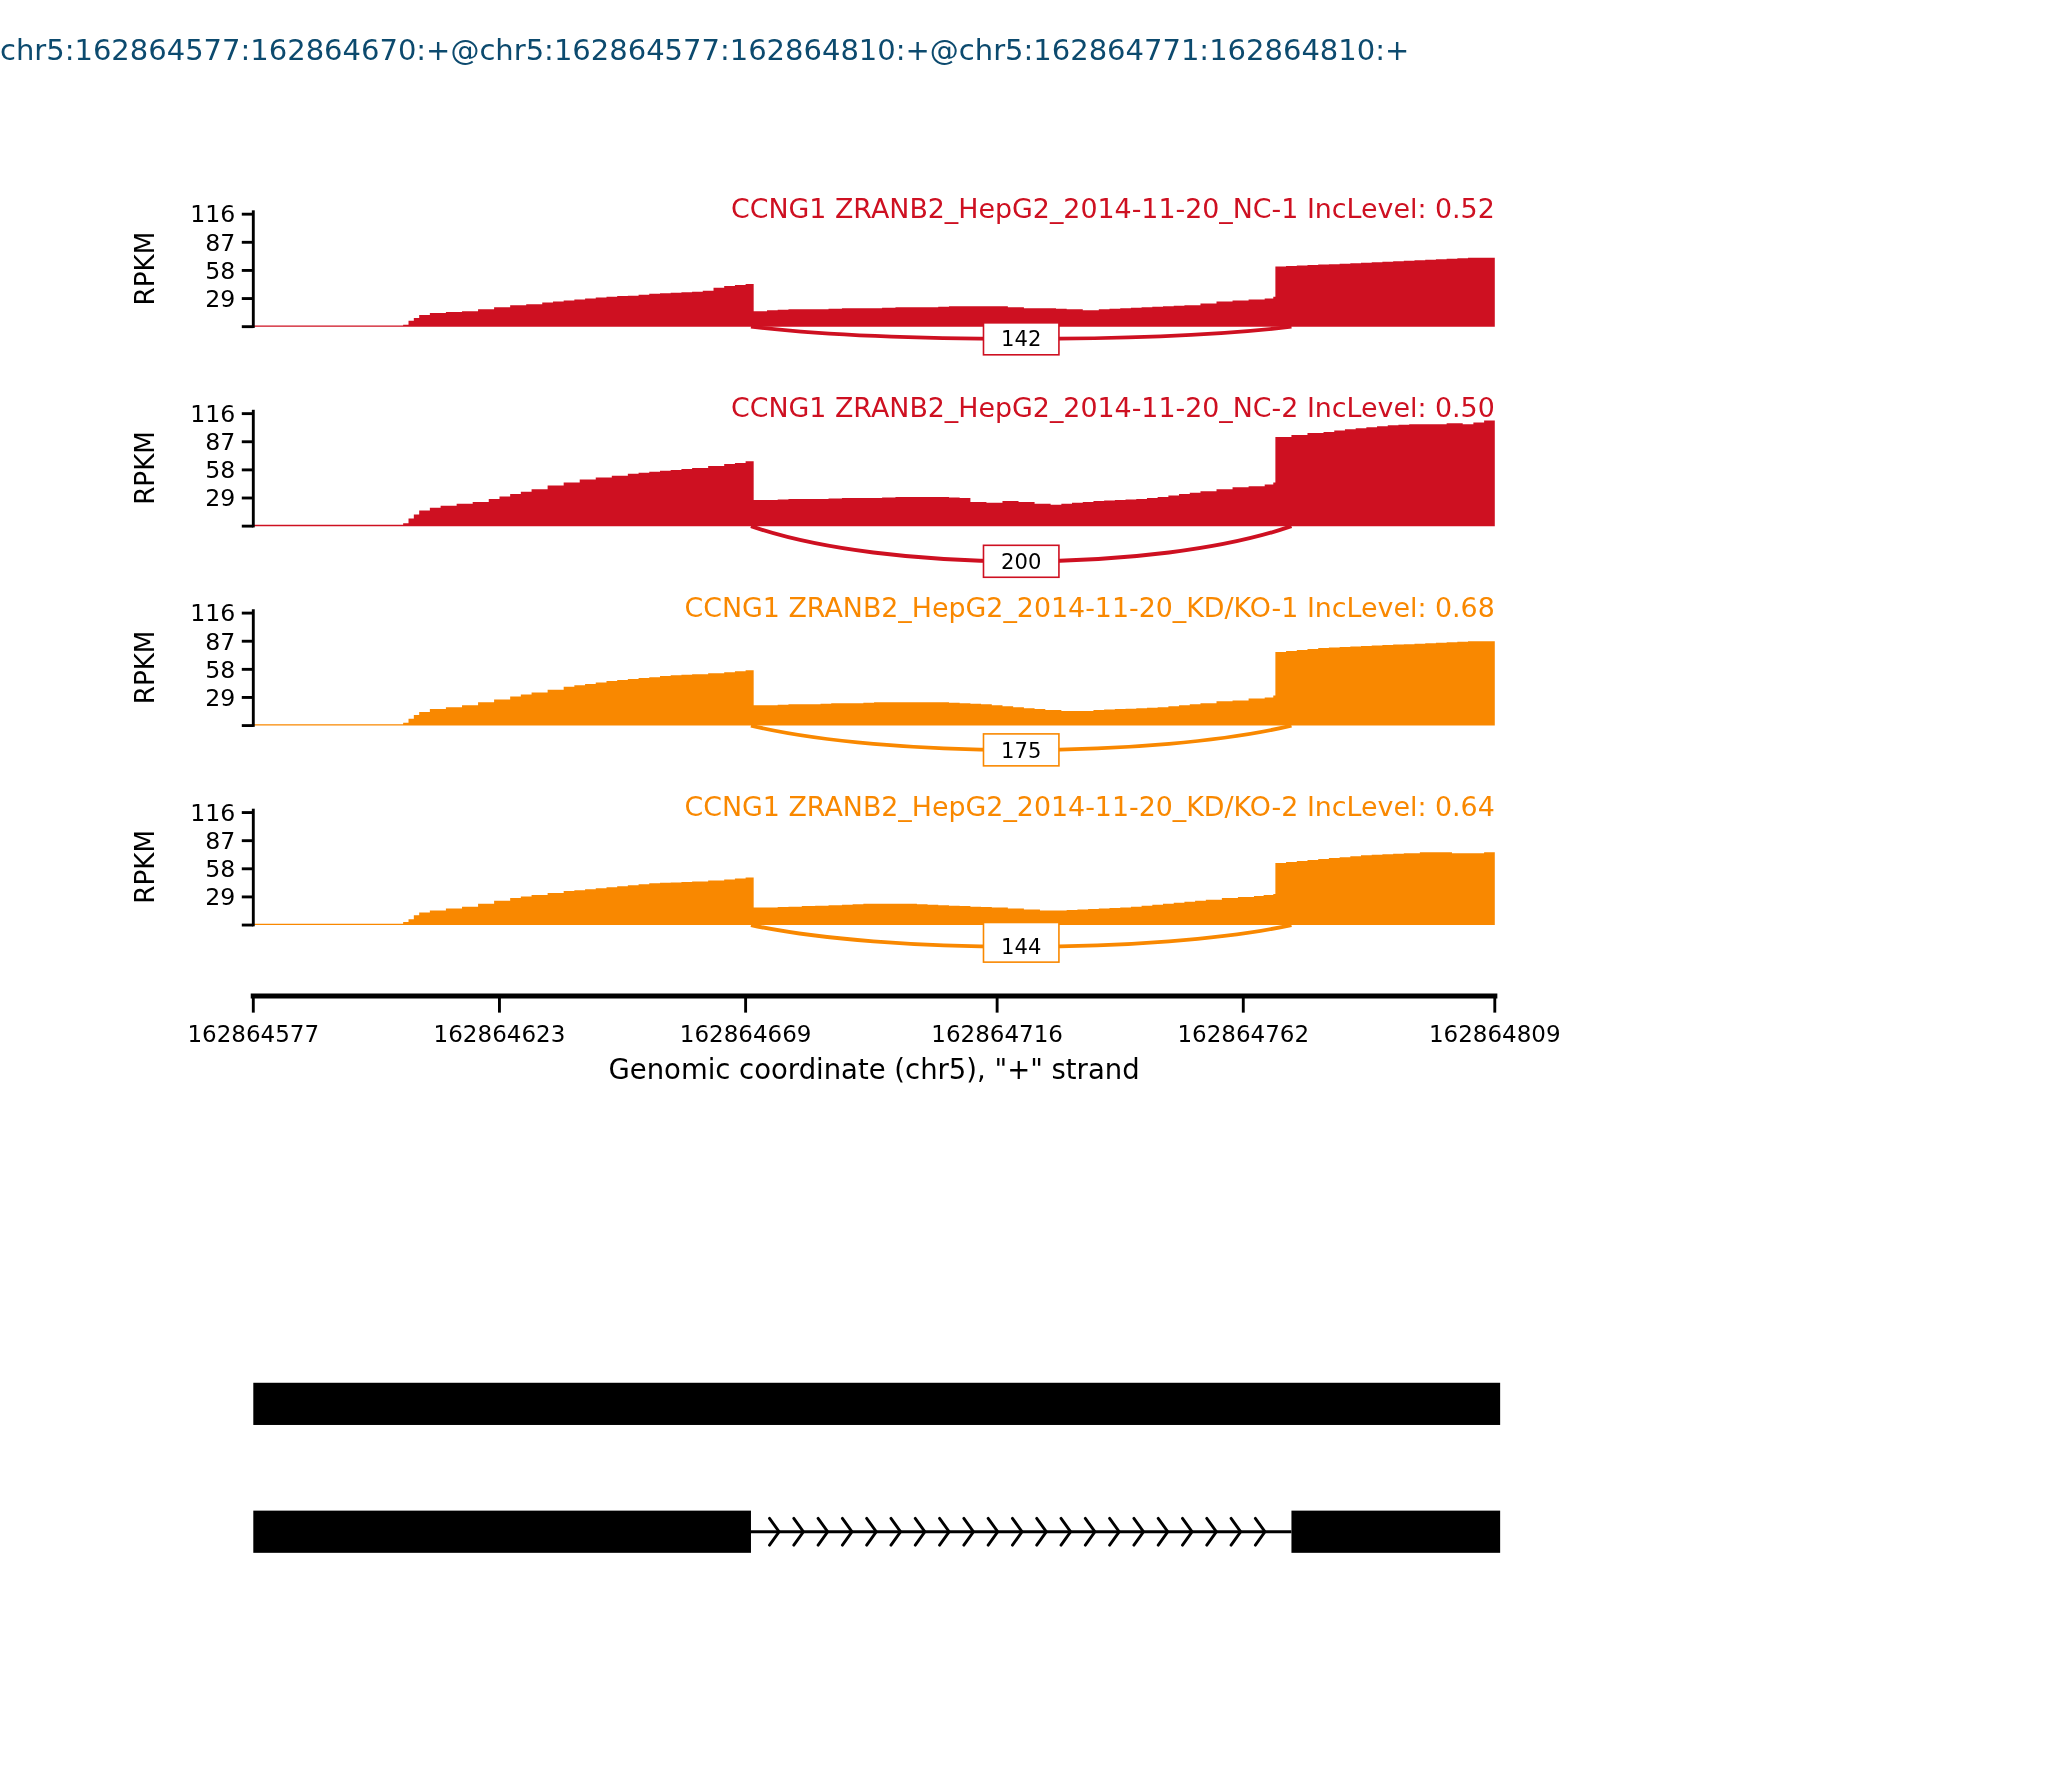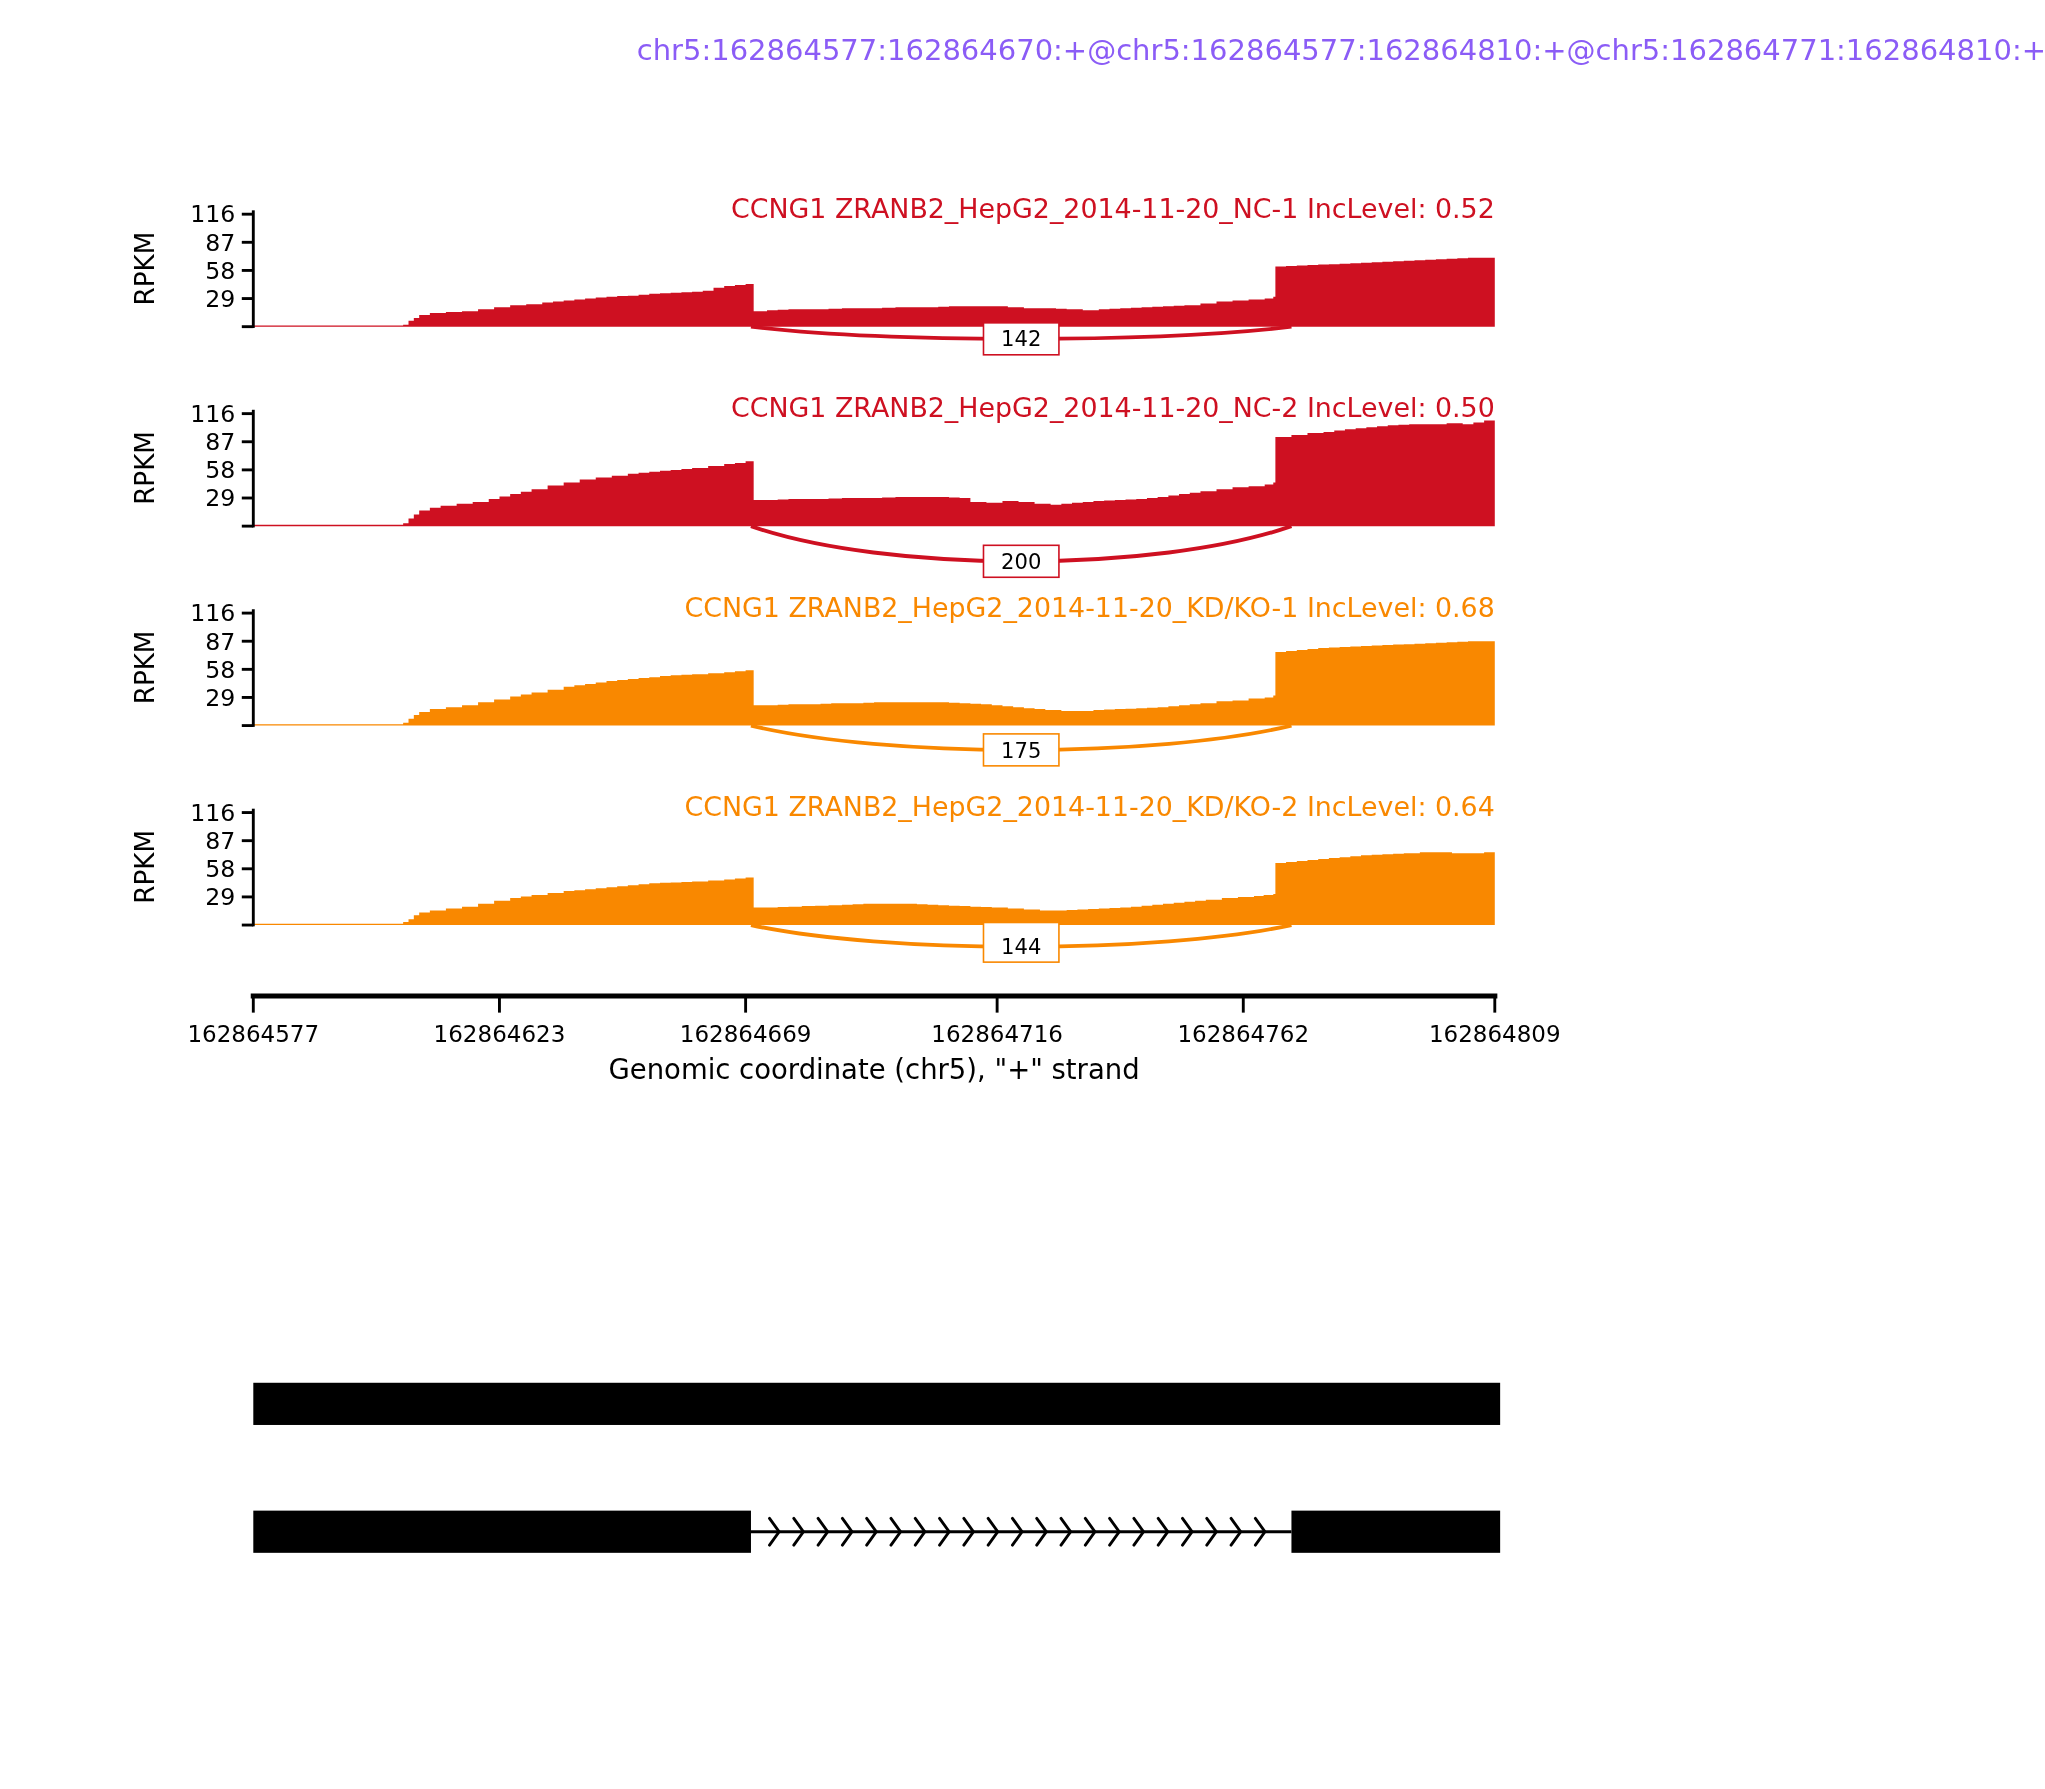--- a/index.html
+++ b/index.html
@@ -1,20 +1,20 @@
 <!DOCTYPE html>
 <html style="font-size:10.2px"><head>
 <meta charset="utf-8">
 <style>
   html,body{margin:0;padding:0;background:#ffffff;}
   body{width:2046px;height:1790px;position:relative;
        font-family:"DejaVu Sans","Liberation Sans",sans-serif;}
   .page{position:absolute;left:0;top:0;width:2046px;height:1790px;overflow:hidden;background:#fff;}
-  .fig-title{position:absolute;top:33px;left:0;width:2046px;text-align:right;
-             font-size:29px;color:#8b5cf6;letter-spacing:0px;}
+  .fig-title{position:absolute;top:33px;left:0;width:2046px;text-align:left;
+             font-size:29px;color:#0c4a6e;letter-spacing:0px;}
   svg text{font-family:"DejaVu Sans","Liberation Sans",sans-serif;}
   .ytick-lbl{font-size:37px;fill:#000;}
   .xtick-lbl{font-size:36px;fill:#000;}
   .ax-title{font-size:43px;fill:#000;}
   .rpkm-lbl{font-size:41px;fill:#000;}
   .trk-title{font-size:42px;}
   .jct-lbl{font-size:33px;fill:#000;}
 </style>
 </head>
 <body>

